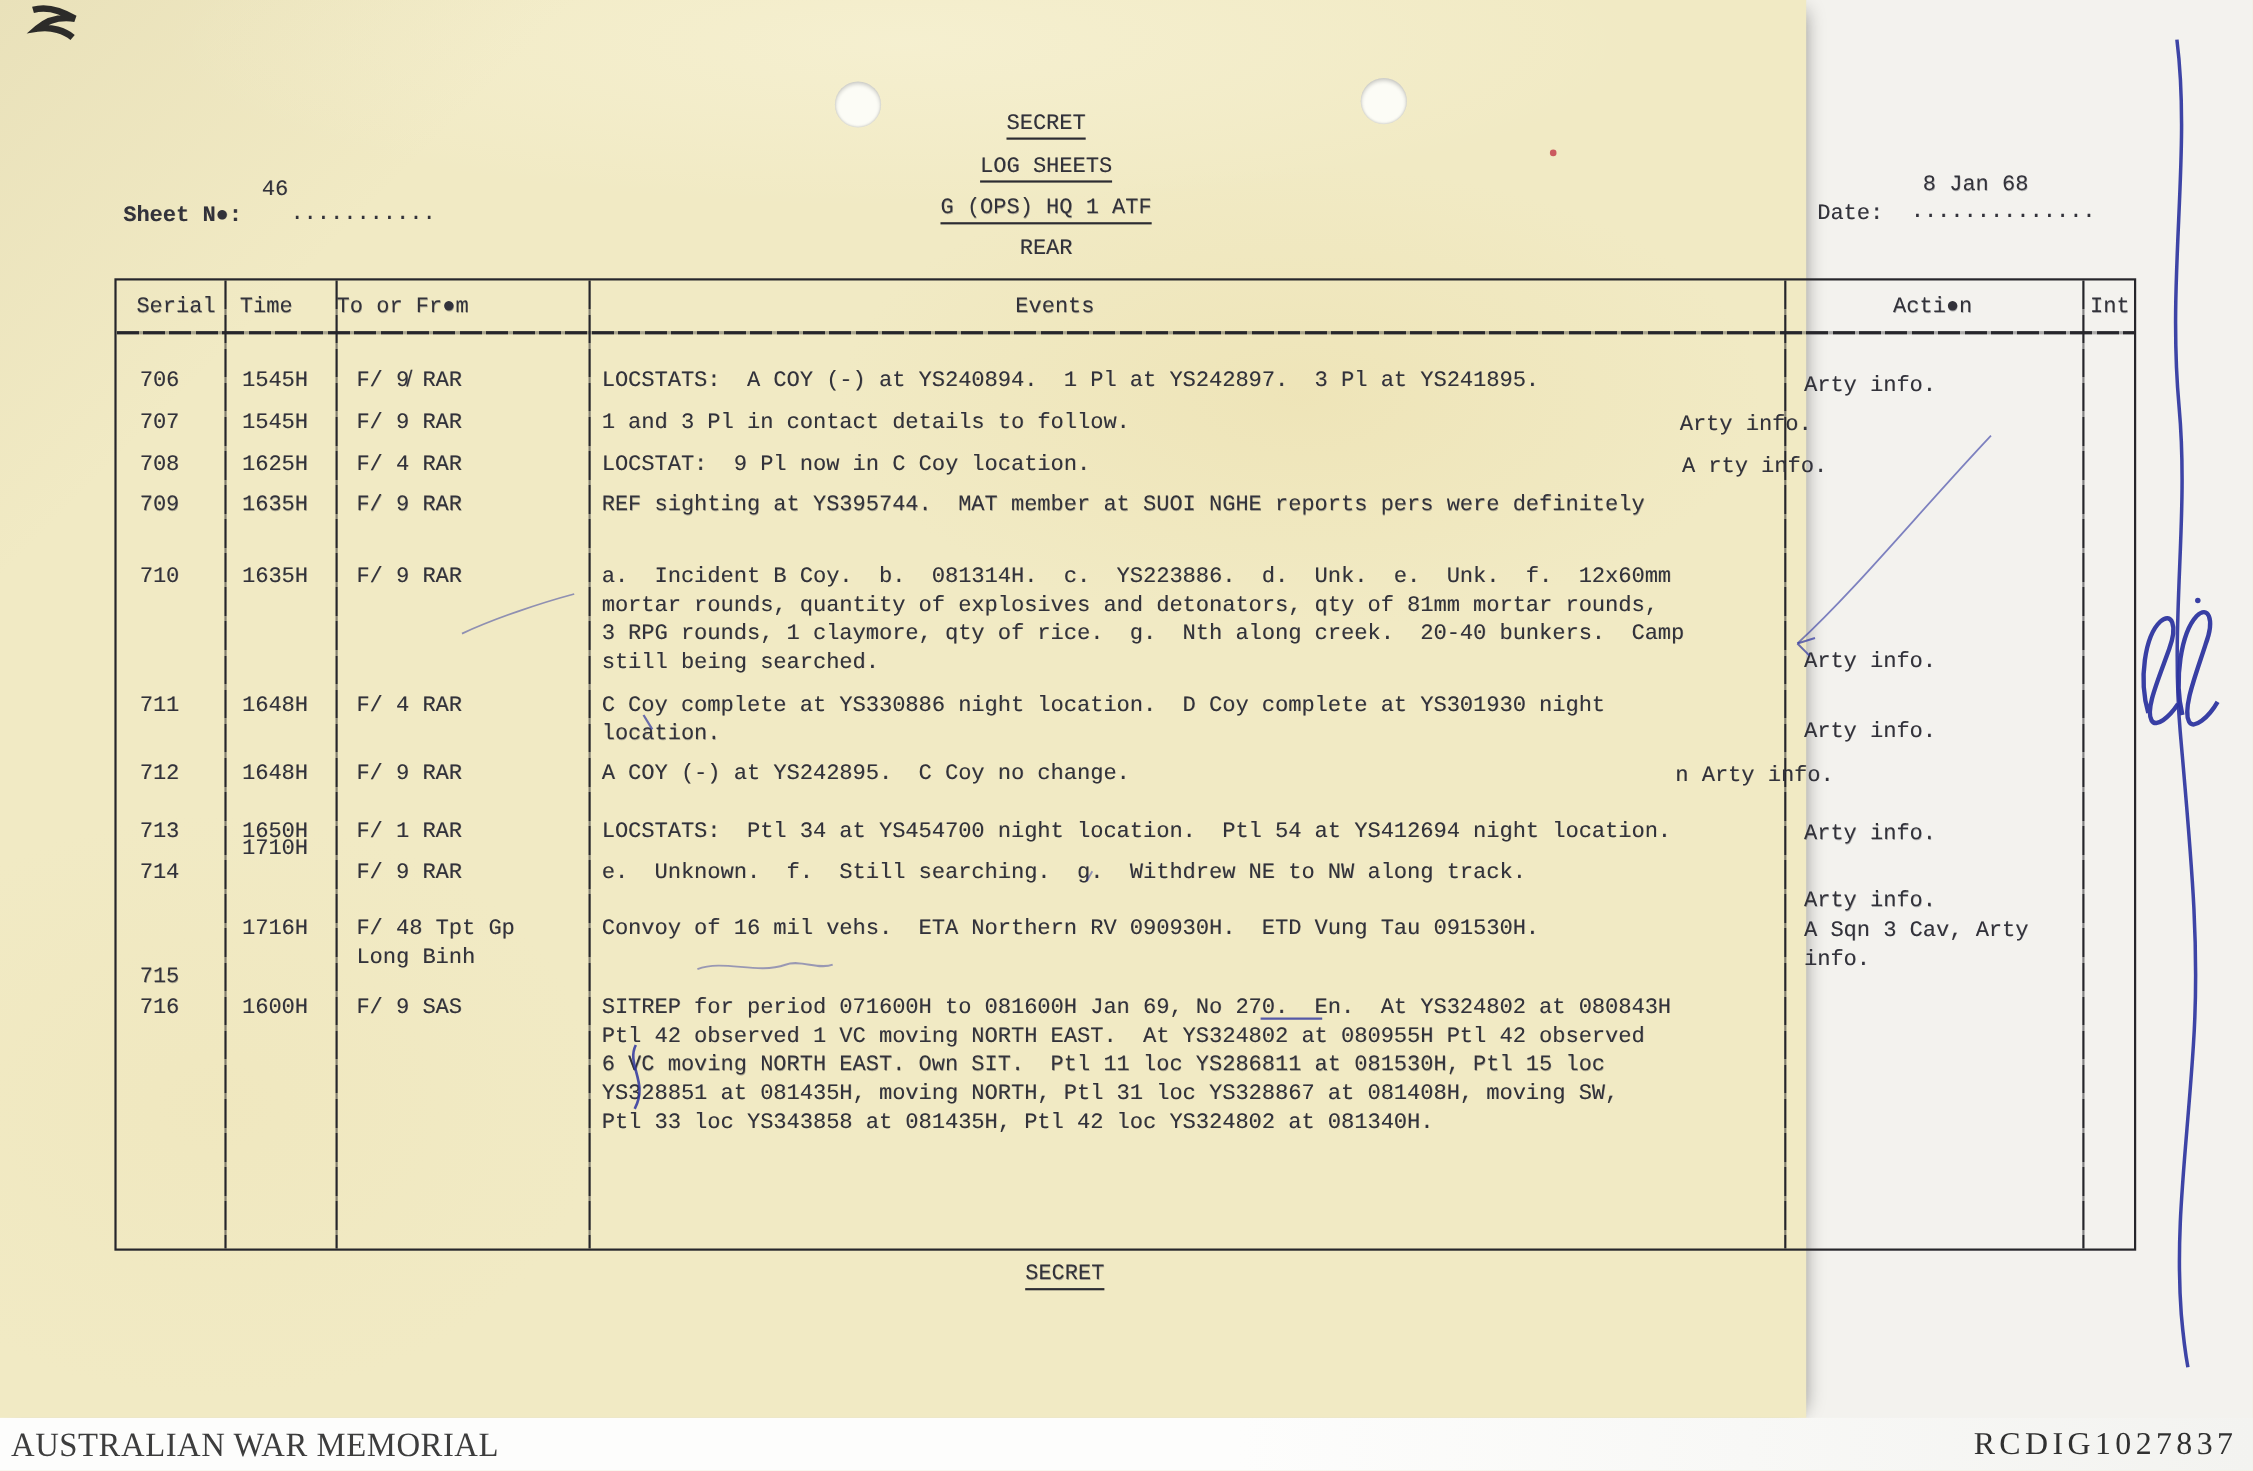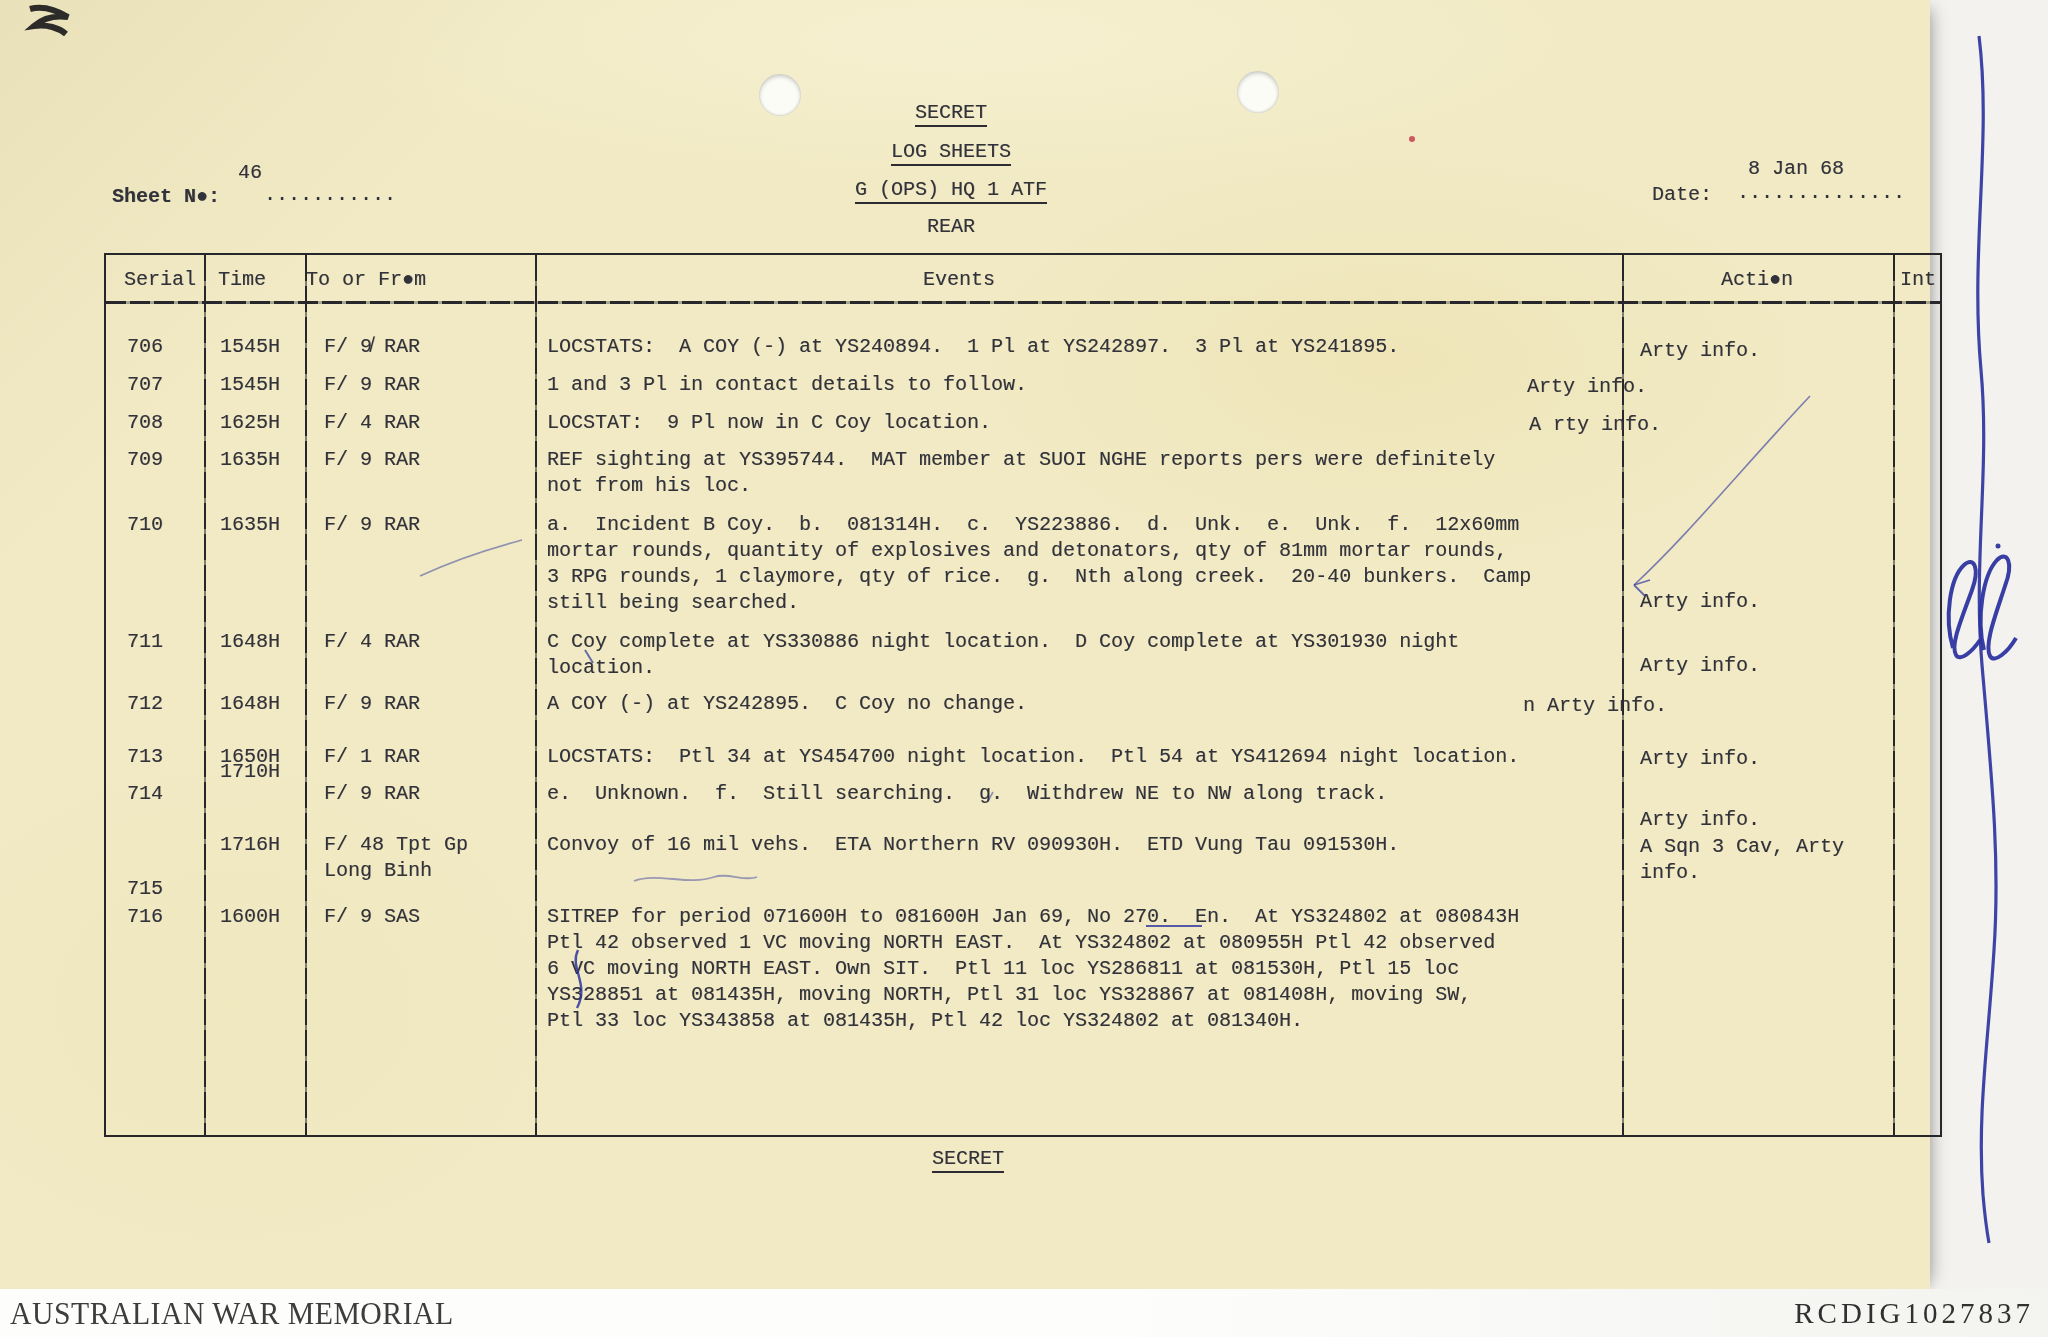--- a/index.html
+++ b/index.html
@@ -2,21 +2,21 @@
 <html><head>
 <meta charset="utf-8">
 <style>
   html,body{margin:0;padding:0;}
   body{
     width:2048px;height:1337px;position:relative;overflow:hidden;
     background:#f3f2ee;
     font-family:"Liberation Mono","DejaVu Sans Mono",monospace;
   }
   .paper{
-    position:absolute;left:0;top:0;width:1930px;height:1289px;
+    position:absolute;left:0;top:0;width:1642px;height:1289px;
     background-color:#f1eac4;
     background-image:
       radial-gradient(ellipse 600px 300px at 72% 28%, rgba(235,222,170,.45), rgba(235,222,170,0) 70%),
       radial-gradient(ellipse 500px 380px at 12% 78%, rgba(238,228,184,.40), rgba(238,228,184,0) 70%),
       radial-gradient(ellipse 900px 200px at 50% 3%, rgba(250,246,222,.45), rgba(250,246,222,0) 75%),
       linear-gradient(135deg, rgba(205,194,150,.22), rgba(205,194,150,0) 18%);
     box-shadow: 10px 0 16px -8px rgba(0,0,0,.28), 0 10px 14px -7px rgba(0,0,0,.35);
   }
   .typed{
     color:#32323a;
@@ -104,21 +104,21 @@
         <div class="abs typed" style="left: 441px; top: 117px;"><div class="cell-line">1 and 3 Pl in contact details to follow.</div></div>
         <div class="abs typed" style="left: 1421px; top: 119px;"><div class="cell-line">Arty info.</div></div>
         <div class="abs typed" style="left: 21px; top: 155px;"><div class="cell-line">708</div></div>
         <div class="abs typed" style="left: 114px; top: 155px;"><div class="cell-line">1625H</div></div>
         <div class="abs typed" style="left: 218px; top: 155px;"><div class="cell-line">F/ 4 RAR</div></div>
         <div class="abs typed" style="left: 441px; top: 155px;"><div class="cell-line">LOCSTAT:  9 Pl now in C Coy location.</div></div>
         <div class="abs typed" style="left: 1423px; top: 157px;"><div class="cell-line">A rty info.</div></div>
         <div class="abs typed" style="left: 21px; top: 192px;"><div class="cell-line">709</div></div>
         <div class="abs typed" style="left: 114px; top: 192px;"><div class="cell-line">1635H</div></div>
         <div class="abs typed" style="left: 218px; top: 192px;"><div class="cell-line">F/ 9 RAR</div></div>
-        <div class="abs typed" style="left: 441px; top: 192px;"><div class="cell-line">REF sighting at YS395744.  MAT member at SUOI NGHE reports pers were definitely</div><div class="cell-line">not from his loc.</div></div>
+        <div class="abs typed" style="left: 441px; top: 192px;"><div class="cell-line">REF sighting at YS395744.  MAT member at SUOI NGHE reports pers were definitely</div></div>
         <div class="abs typed" style="left: 21px; top: 257px;"><div class="cell-line">710</div></div>
         <div class="abs typed" style="left: 114px; top: 257px;"><div class="cell-line">1635H</div></div>
         <div class="abs typed" style="left: 218px; top: 257px;"><div class="cell-line">F/ 9 RAR</div></div>
         <div class="abs typed" style="left: 441px; top: 257px;"><div class="cell-line">a.  Incident B Coy.  b.  081314H.  c.  YS223886.  d.  Unk.  e.  Unk.  f.  12x60mm</div><div class="cell-line">mortar rounds, quantity of explosives and detonators, qty of 81mm mortar rounds,</div><div class="cell-line">3 RPG rounds, 1 claymore, qty of rice.  g.  Nth along creek.  20-40 bunkers.  Camp</div><div class="cell-line">still being searched.</div></div>
         <div class="abs typed" style="left: 1534px; top: 334px;"><div class="cell-line">Arty info.</div></div>
         <div class="abs typed" style="left: 21px; top: 374px;"><div class="cell-line">711</div></div>
         <div class="abs typed" style="left: 114px; top: 374px;"><div class="cell-line">1648H</div></div>
         <div class="abs typed" style="left: 218px; top: 374px;"><div class="cell-line">F/ 4 RAR</div></div>
         <div class="abs typed" style="left: 441px; top: 374px;"><div class="cell-line">C Coy complete at YS330886 night location.  D Coy complete at YS301930 night</div><div class="cell-line">location.</div></div>
         <div class="abs typed" style="left: 1534px; top: 398px;"><div class="cell-line">Arty info.</div></div>

